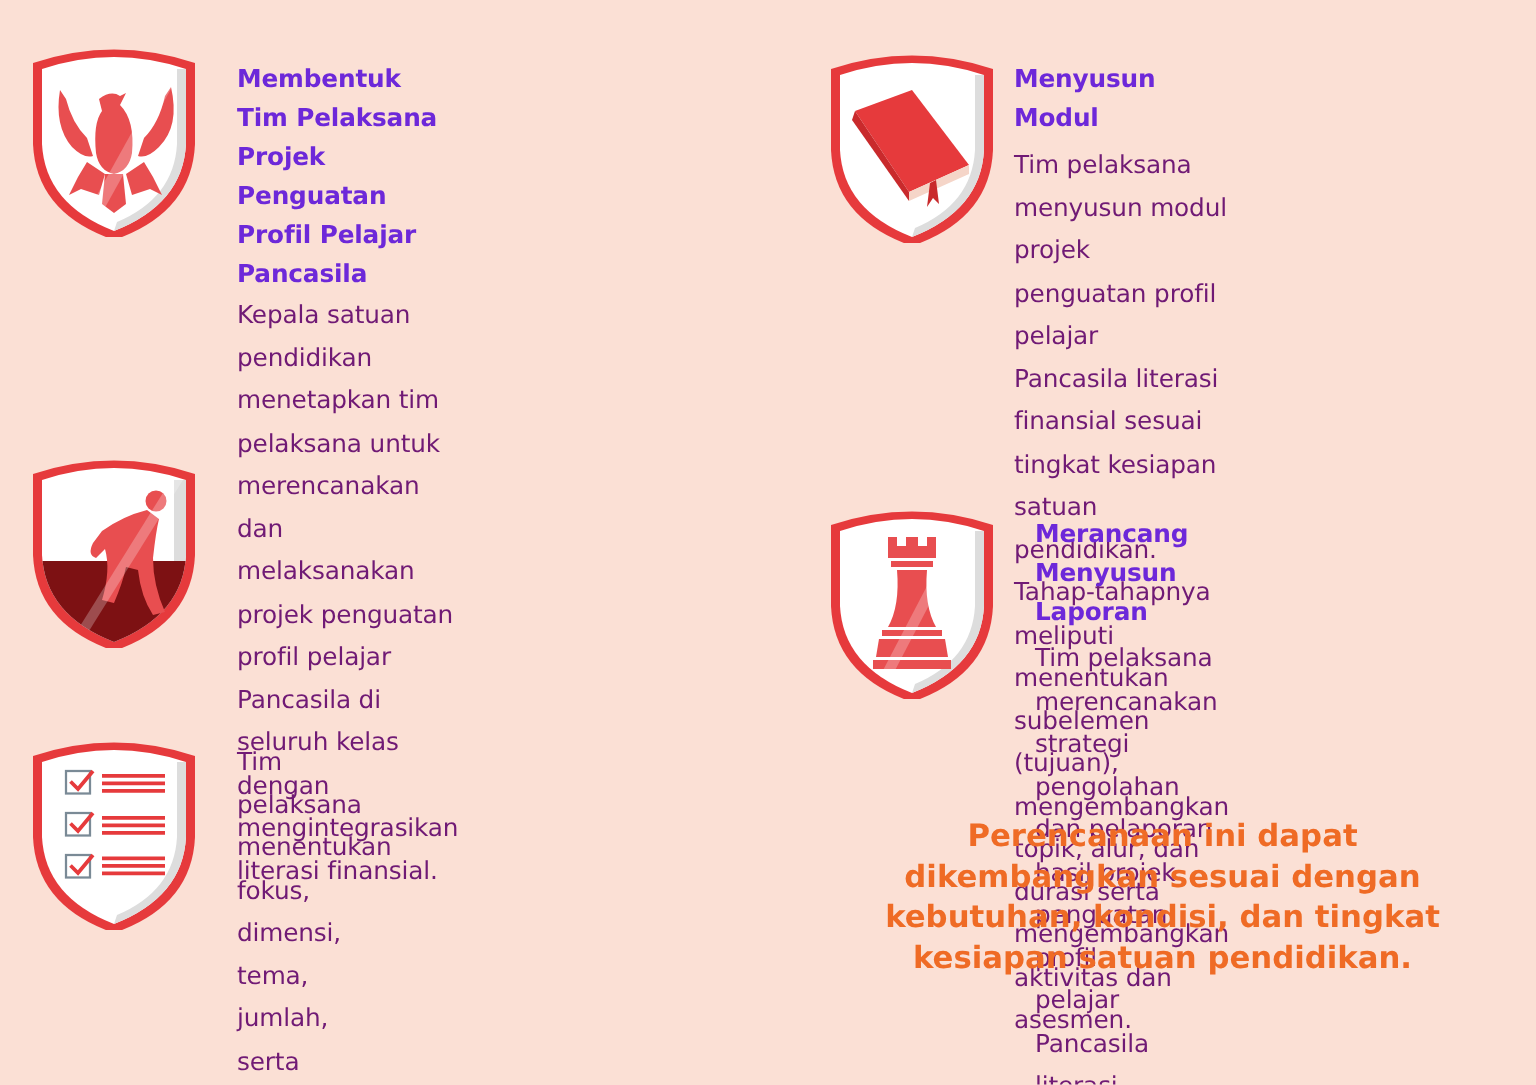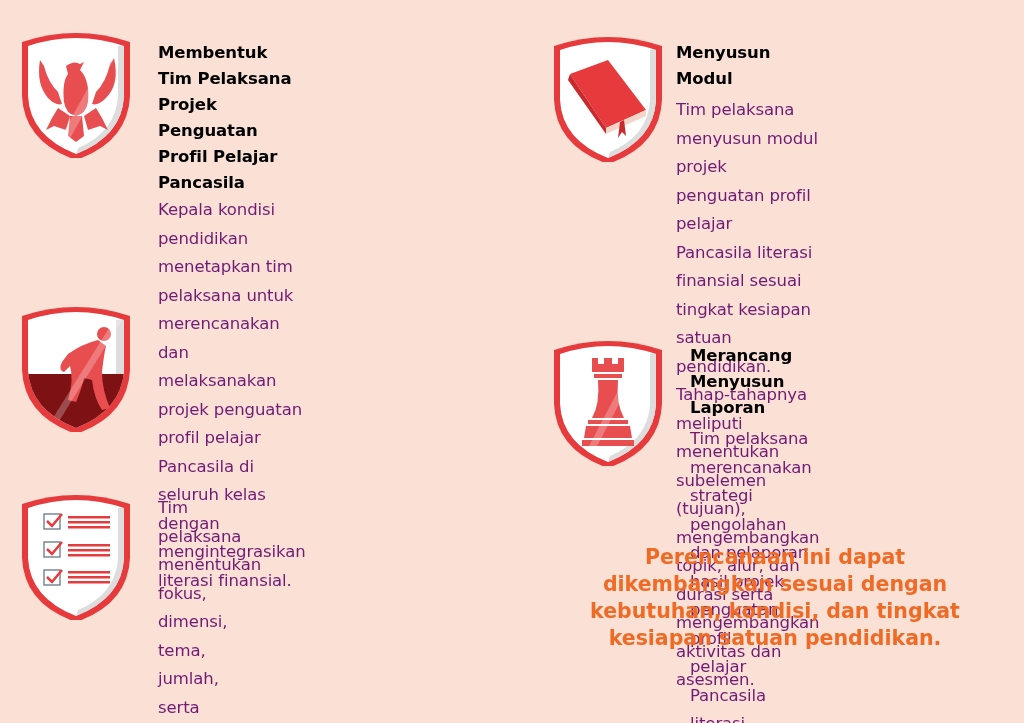--- a/index.html
+++ b/index.html
@@ -7,21 +7,21 @@
     width:1024px; height:723px; overflow:hidden;
     background:#fbe0d5;
     font-family:"DejaVu Sans", sans-serif;
     position:relative;
     color:#2b2b2b;
   }
   .item { position:absolute; }
   .shield { position:absolute; width:116px; height:126px; }
   .text { position:absolute; }
   .title {
-    font-weight:bold; font-size:16.5px; line-height:26px; color:#000000;
+    font-weight:bold; font-size:16.5px; line-height:26px; color:#6d28d9;
     letter-spacing:-0.1px;
   }
   .desc {
     font-size:16.5px; line-height:28.5px; color:#701a75;
     letter-spacing:-0.1px; white-space:pre-line;
   }
   .closing {
     position:absolute; left:560px; top:544px; width:430px;
     text-align:center; font-weight:bold; font-size:20.5px; line-height:27px;
     color:#ef6b25; white-space:pre-line;
@@ -52,21 +52,21 @@
       <path d="M52,84 L64,84 L66,104 L58,110 L50,104 Z"></path>
     </g>
     <g clip-path="url(#shieldClip)" opacity="0.25">
       <path d="M40,110 L90,20 L100,20 L50,110 Z" fill="#fff"></path>
     </g>
   </svg>
   <div class="text" style="left:158px;top:40px;">
     <div class="title" style="white-space:pre-line;">Membentuk Tim Pelaksana
 Projek Penguatan Profil Pelajar
 Pancasila</div>
-    <div class="desc">Kepala kondisi pendidikan
+    <div class="desc">Kepala satuan pendidikan
 menetapkan tim pelaksana untuk
 merencanakan dan melaksanakan
 projek penguatan profil pelajar
 Pancasila di seluruh kelas dengan
 mengintegrasikan literasi finansial.</div>
   </div>
 </div>
 
 <div class="item">
   <svg class="shield" style="left:18px;top:306px;" viewBox="0 0 116 126">

